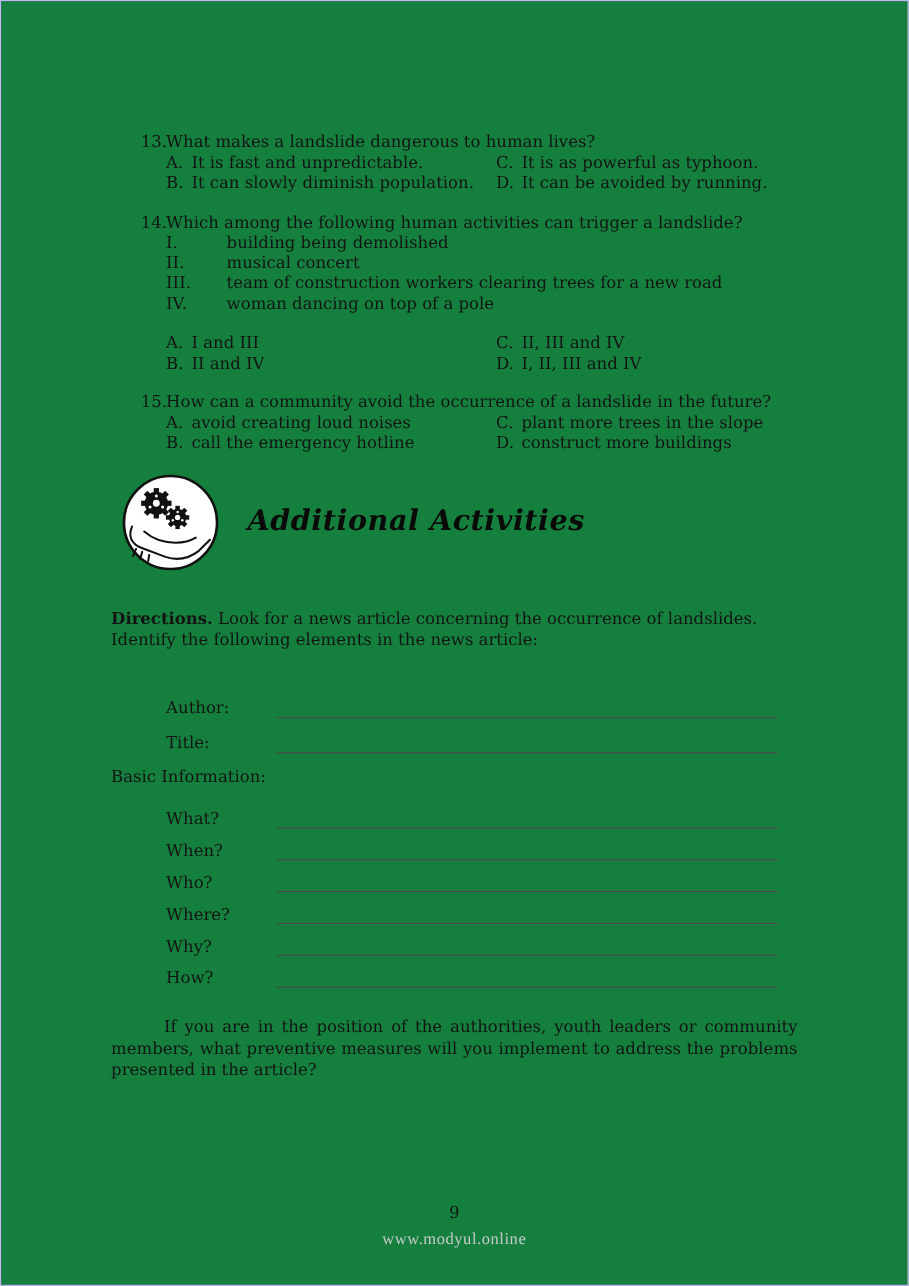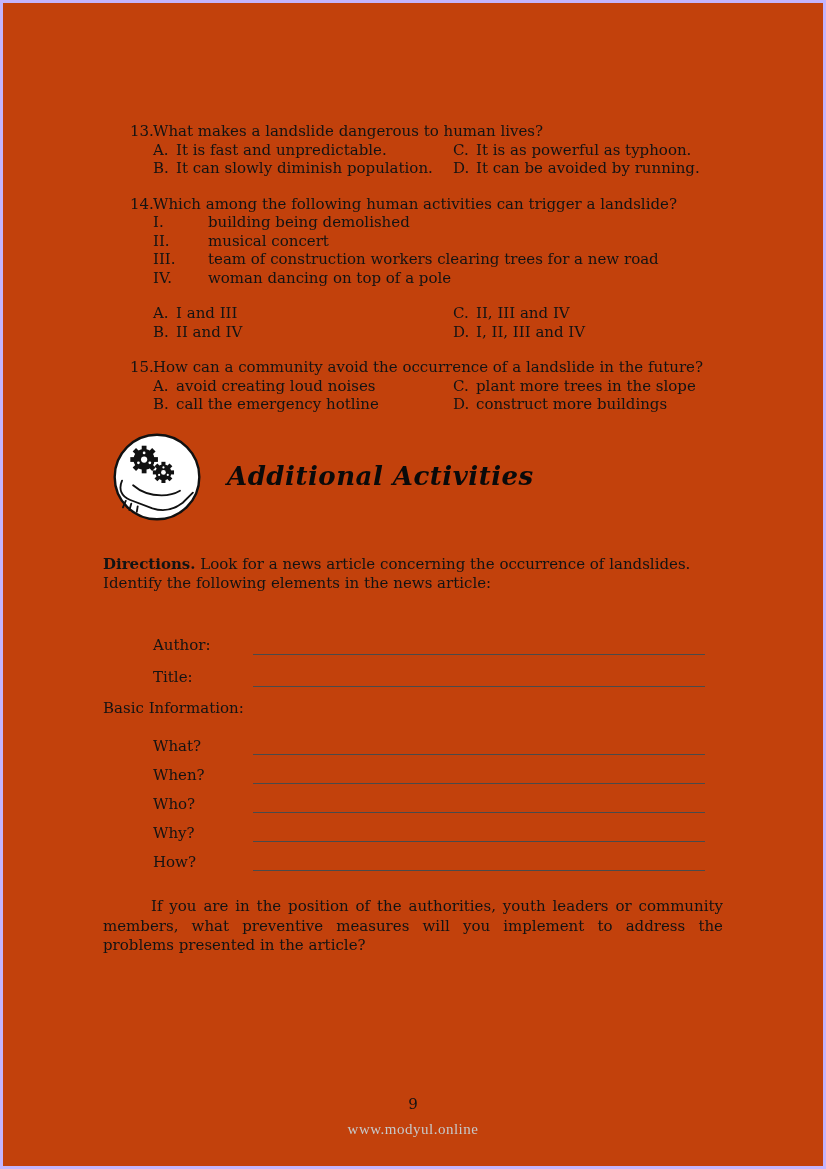--- a/index.html
+++ b/index.html
@@ -6,22 +6,22 @@
   html,body { background:#ffffff; }
   body {
     width:826px; height:1169px;
     font-family:"DejaVu Serif","Liberation Serif",serif;
     color:#131313;
     position:relative;
   }
   .page {
     position:relative;
     width:826px; height:1169px;
-    background:#c2410c;
-    border:3px solid #c4b5fd;
+    background:#15803d;
+    border:1px solid #c4b5fd;
     overflow:hidden;
   }
   .content {
     padding:119px 100px 0 100px;
     font-size:15px;
     line-height:18.5px;
   }
   
   .question { margin-bottom:17px; }
   .q-line { white-space:nowrap; }
@@ -237,20 +237,24 @@
       </div>
       <div class="fill-row">
         <span class="f-label">When?</span>
         <span class="blank"></span>
       </div>
       <div class="fill-row">
         <span class="f-label">Who?</span>
         <span class="blank"></span>
       </div>
       <div class="fill-row">
+        <span class="f-label">Where?</span>
+        <span class="blank"></span>
+      </div>
+      <div class="fill-row">
         <span class="f-label">Why?</span>
         <span class="blank"></span>
       </div>
       <div class="fill-row">
         <span class="f-label">How?</span>
         <span class="blank"></span>
       </div>
     </div>
 
     <p class="closing">If you are in the position of the authorities, youth leaders or community members, what preventive measures will you implement to address the problems presented in the article?</p>

